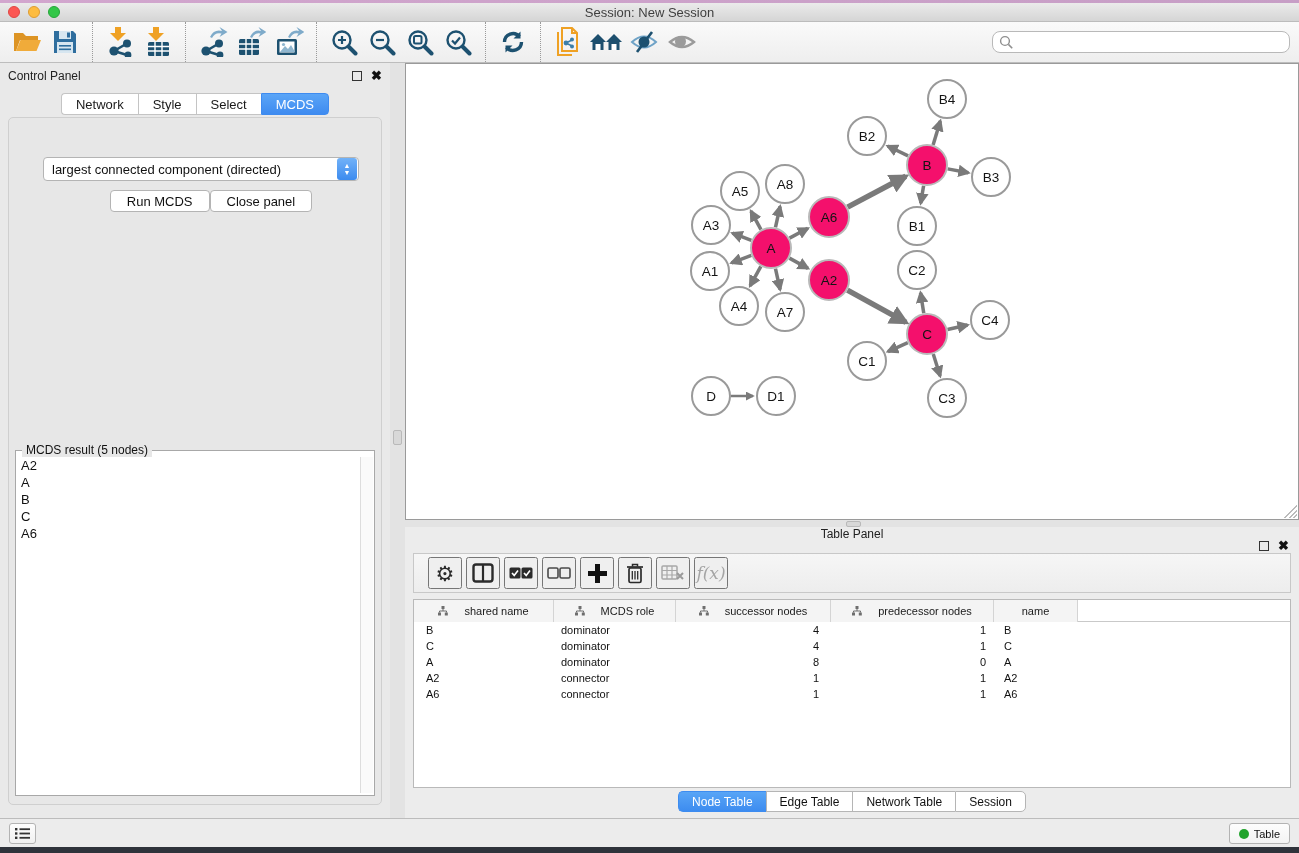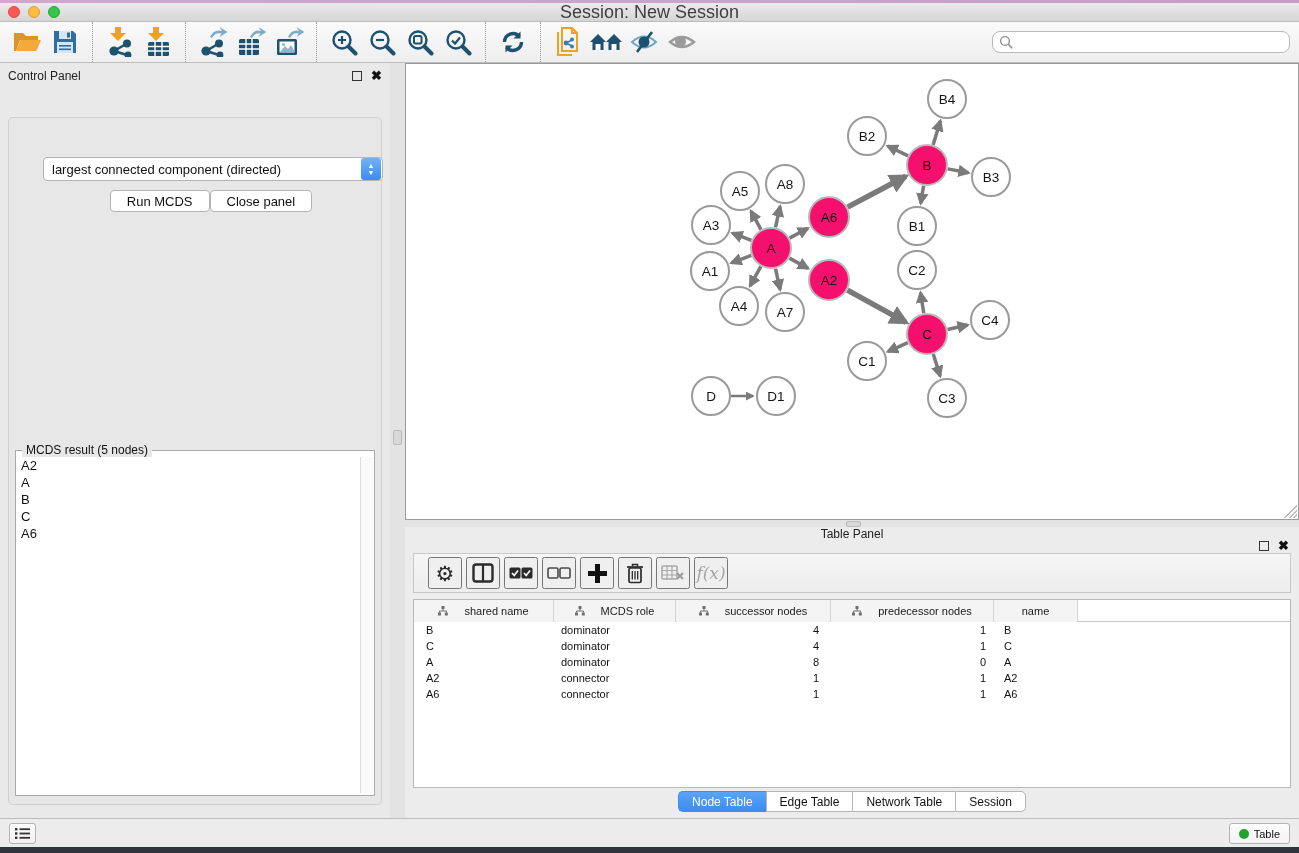--- a/index.html
+++ b/index.html
@@ -7,21 +7,21 @@
     font-family:"Liberation Sans", sans-serif; background:#30343c; }
   .desktop { position:relative; width:1299px; height:853px; background:#2f333b; }
   .wallpaper-top { position:absolute; left:0; top:0; width:100%; height:3px;
     background:linear-gradient(90deg,#d2a6ce,#c79ec6); }
   .app { position:absolute; left:0; top:3px; width:1299px; height:844px; background:#ececec; }
 
   
   .titlebar { position:absolute; left:0; top:0; width:100%; height:19px;
     background:linear-gradient(#ebebeb,#d5d5d5); border-bottom:1px solid #bcbcbc;
     display:flex; align-items:center; justify-content:center; }
-  .titlebar .title { font-size:18px; color:#3f3f3f; }
+  .titlebar .title { font-size:13px; color:#3f3f3f; }
   .lights { position:absolute; left:8px; top:3px; display:flex; gap:8px; }
   .light { width:12px; height:12px; border-radius:50%; }
   .light.red { background:#fc5753; border:1px solid #df4744; }
   .light.yellow { background:#fdbc40; border:1px solid #de9c33; }
   .light.green { background:#33c748; border:1px solid #27a53a; }
 
   
   .toolbar { position:absolute; left:0; top:19px; width:100%; height:41px;
     background:linear-gradient(#fafafa,#eeeeee); border-bottom:1px solid #bdbdbd;
     display:flex; align-items:center; }
@@ -53,21 +53,21 @@
   .seg-tab { height:22px; padding:0 14px; background:#fff; border:1px solid #c4c4c4;
     border-right:none; font-size:13px; color:#1a1a1a; display:flex; align-items:center; }
   .seg-tab:first-child { border-radius:4px 0 0 4px; }
   .seg-tab:last-child { border-right:1px solid #c4c4c4; border-radius:0 4px 4px 0; }
   .seg-tab.active { background:linear-gradient(#5aa5f7,#3e8bf0); border-color:#3e8bf0;
     color:#fff; }
 
   .cp-content { position:absolute; left:8px; top:54px; width:374px; height:688px;
     background:#e7e7e7; border:1px solid #cfcfcf; border-radius:5px; }
   .opt-label { text-align:center; margin-top:18px; font-size:13px; color:#111; }
-  .dropdown { position:absolute; left:34px; top:39px; width:340px; height:24px;
+  .dropdown { position:absolute; left:34px; top:39px; width:316px; height:24px;
     background:#fff; border:1px solid #b4b4b4; border-radius:4px;
     display:flex; align-items:center; }
   .dropdown .dd-text { flex:1; font-size:13px; color:#111; padding-left:8px;
     white-space:nowrap; overflow:hidden; }
   .dd-stepper { width:20px; height:22px; margin-right:1px; border-radius:3px;
     background:linear-gradient(#72b2f8,#3c8bef); display:flex; flex-direction:column;
     align-items:center; justify-content:center; gap:1px; }
   .dd-stepper span { color:#fff; font-size:7px; line-height:6px; }
   .btn-row { position:absolute; left:16px; top:72px; width:100%; display:flex;
     justify-content:center; }
@@ -361,20 +361,26 @@
     <div class="main">
 
       <div class="control-panel">
         <div class="panel-header">
           <span class="panel-title">Control Panel</span>
           <span class="hicons">
             <span class="float-box"></span>
             <span class="close-x">✖</span>
           </span>
         </div>
+        <div class="seg-tabs" id="cp-tabs">
+            <div class="seg-tab">Network</div>
+            <div class="seg-tab">Style</div>
+            <div class="seg-tab">Select</div>
+            <div class="seg-tab active">MCDS</div>
+          </div>
         <div class="cp-content">
           <div class="dropdown">
             <span class="dd-text">largest connected component (directed)</span>
             <span class="dd-stepper">
               <span>▲</span>
                 <span>▼</span>
             </span>
           </div>
           <div class="btn-row">
             <button class="pushbtn">Run MCDS</button>

